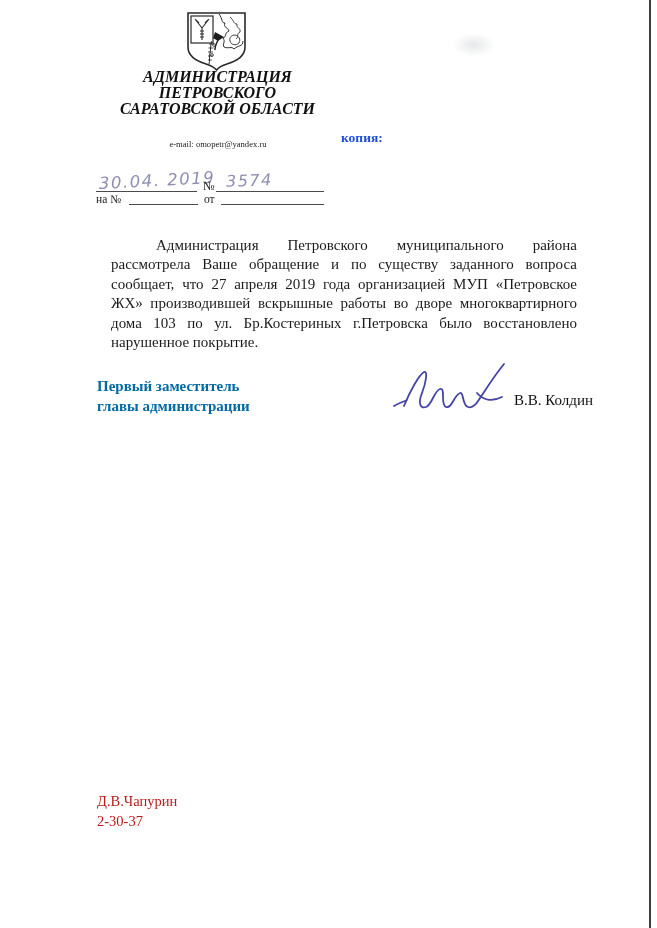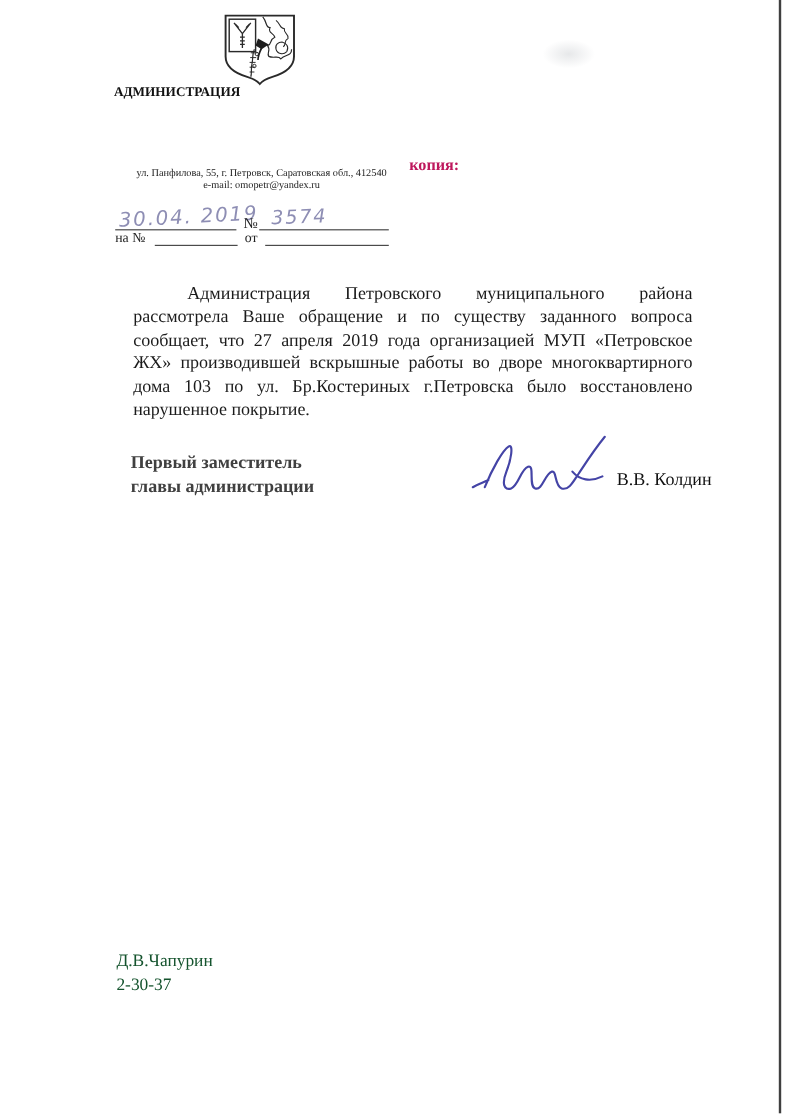--- a/index.html
+++ b/index.html
@@ -6,49 +6,49 @@
   body{
     width:657px;height:928px;position:relative;background:#ffffff;
     font-family:"Liberation Serif", serif;color:#1c1c1c;overflow:hidden;
   }
   .abs{position:absolute;}
   
   .scan-edge{left:649px;top:0;width:2px;height:928px;background:#3f3f3f;}
   .smudge{left:452px;top:33px;width:44px;height:24px;border-radius:50%;
     background:radial-gradient(ellipse at center,#b9bdc2 0%,rgba(255,255,255,0) 70%);opacity:.35;}
   
-  .org-block{left:95px;top:69px;width:245px;text-align:left;
-    font-weight:bold;font-size:11px;line-height:16px;color:#111;}
+  .org-block{left:95px;top:69px;width:245px;text-align:center;
+    font-weight:bold;font-size:16px;line-height:16px;color:#111;font-style:italic;}
   .addr-block{left:88px;top:139px;width:260px;text-align:center;
     font-size:8.6px;line-height:10px;color:#222;}
-  .copy-block{left:341px;top:129px;font-weight:bold;color:#be185d;}
+  .copy-block{left:341px;top:129px;font-weight:bold;color:#1d4ed8;}
   .copy-block .copy-label{font-size:13.5px;line-height:18px;}
   .copy-block .copy-email{font-size:14.5px;line-height:20px;}
   
   .hand{font-family:"DejaVu Sans",sans-serif;font-style:italic;color:#8e8eb4;}
   .hand-date{left:99px;top:171px;font-size:16.5px;letter-spacing:1.5px;transform:rotate(-3deg);}
   .hand-num{left:226px;top:171px;font-size:16px;letter-spacing:1.5px;transform:rotate(-2deg);}
   .rule{border-bottom:1.2px solid #4a4a4a;height:0;}
   .rule-date{left:96px;top:191px;width:101px;}
   .rule-num{left:216px;top:191px;width:108px;}
   .rule-onno{left:129px;top:204px;width:69px;}
   .rule-ot{left:221px;top:204px;width:103px;}
   .ref-label{font-size:11.5px;color:#222;}
   .lbl-no{left:203px;top:179px;font-size:12.5px;}
   .lbl-onno{left:96px;top:193px;}
   .lbl-ot{left:204px;top:193px;}
   
   .body-par{left:111px;top:236px;width:466px;font-size:15px;line-height:19.4px;
     text-align:justify;text-indent:45px;color:#1b1b1b;}
   
-  .sig-title{left:97px;top:376px;font-weight:bold;font-size:15px;line-height:20px;color:#404040;margin-left:12px;}
+  .sig-title{left:97px;top:376px;font-weight:bold;font-size:15px;line-height:20px;color:#0369a1;}
   .sig-name{left:514px;top:392px;font-weight:normal;font-size:15px;color:#111;}
   .sig-svg{left:391px;top:358px;}
   
-  .footer-block{left:97px;top:791px;font-size:14.5px;line-height:20px;color:#14532d;}
+  .footer-block{left:97px;top:791px;font-size:14.5px;line-height:20px;color:#b91c1c;}
   .coa{left:185px;top:11px;}
 </style>
 </head>
 <body>
 
 <div class="abs scan-edge"></div>
 <div class="abs smudge"></div>
 
 <div class="abs coa">
   <svg width="63" height="61" viewBox="0 0 63 61" fill="none">
@@ -67,24 +67,25 @@
 
     <path d="M27,30 C25,34 26,38 25,42 C24,46 25,50 24,53" stroke="#2a2a2a" stroke-width="1" fill="none"></path>
     <path d="M24,33 h5 M23.5,37 h5 M23,41 h5 M23,45 h4.5 M23,49 h4" stroke="#2a2a2a" stroke-width="0.8"></path>
     <circle cx="29" cy="34" r="1.4" stroke="#2a2a2a" stroke-width="0.8" fill="none"></circle>
     <circle cx="27" cy="44" r="1.4" stroke="#2a2a2a" stroke-width="0.8" fill="none"></circle>
   </svg>
 </div>
 
 <div class="abs org-block">
   <div>АДМИНИСТРАЦИЯ</div>
+  <div>ПЕТРОВСКОГО</div>
+  <div>САРАТОВСКОЙ ОБЛАСТИ</div>
 </div>
 
 <div class="abs addr-block">
-  <div>ул. Панфилова, 55, г. Петровск, Саратовская обл., 412540</div>
   <div>e-mail: omopetr@yandex.ru</div>
 </div>
 
 <div class="abs copy-block">
   <div class="copy-label">копия:</div>
 </div>
 
 <div class="abs hand hand-date">30.04. 2019</div>
 <div class="abs rule rule-date"></div>
 <div class="abs ref-label lbl-no">№</div>

